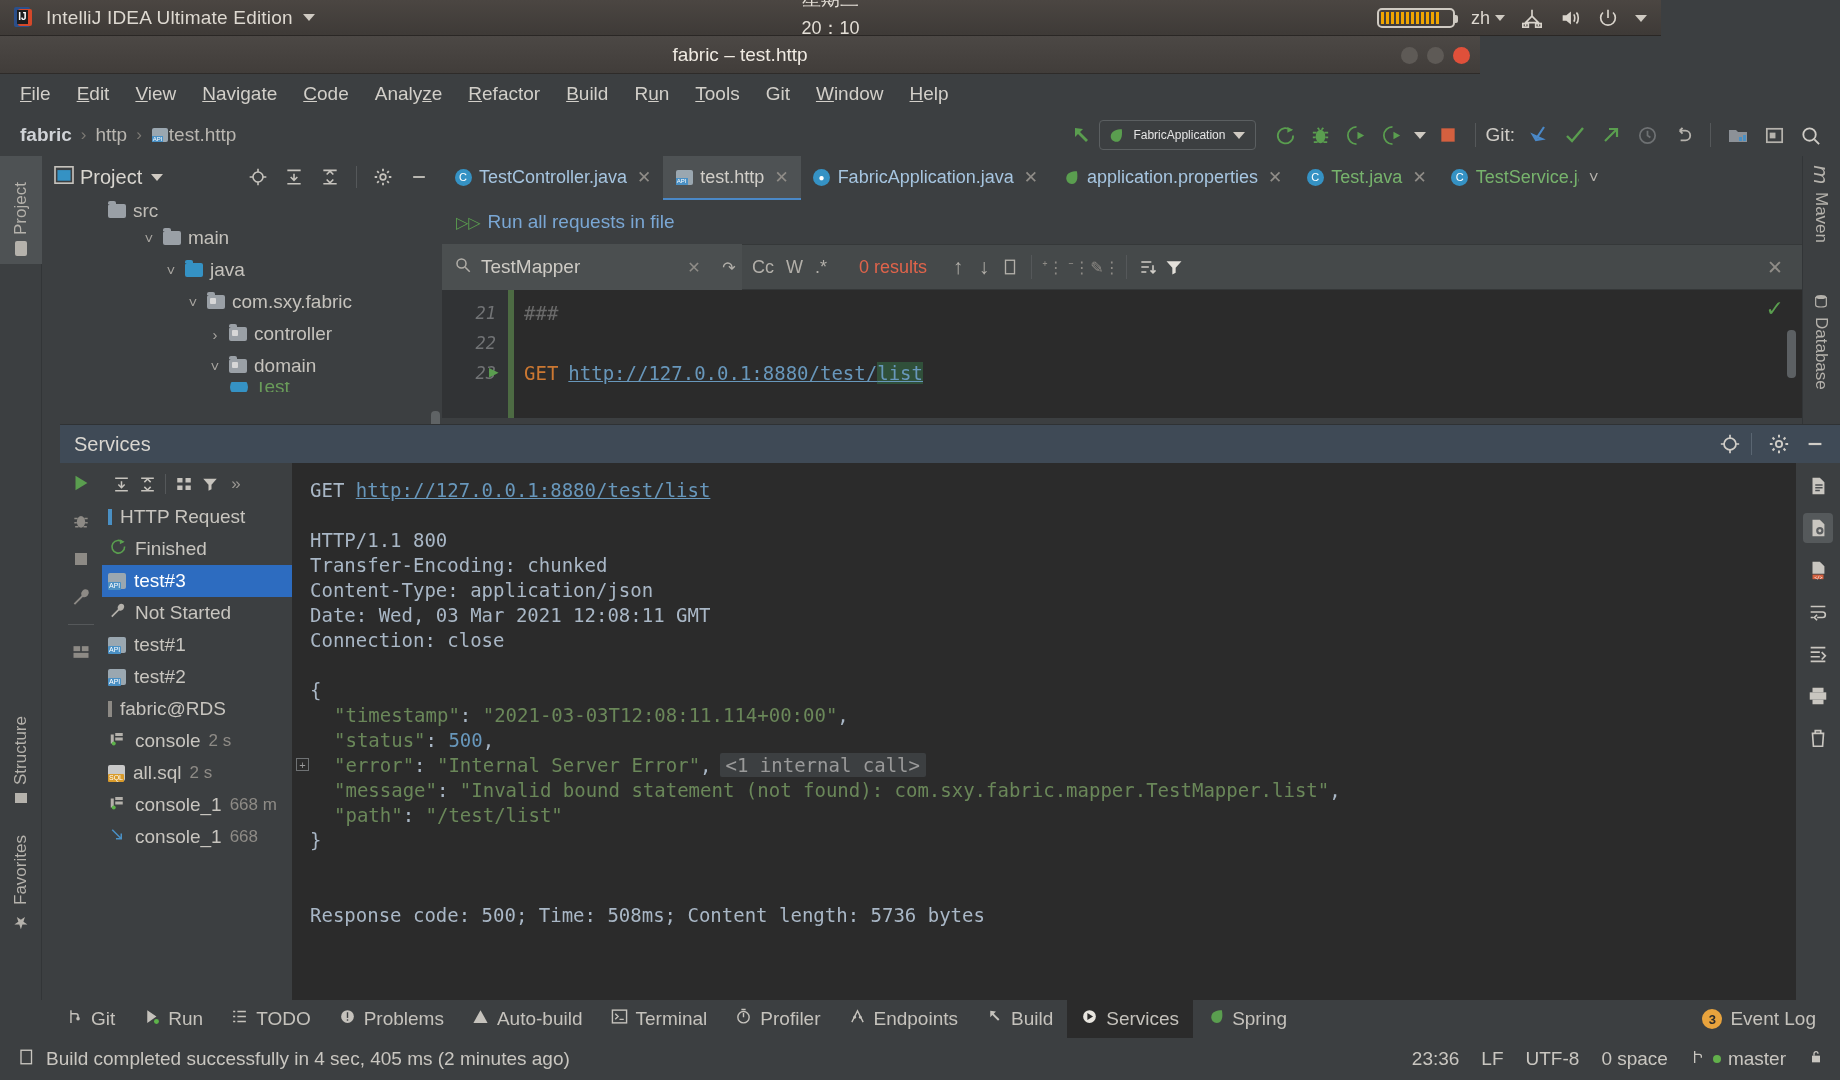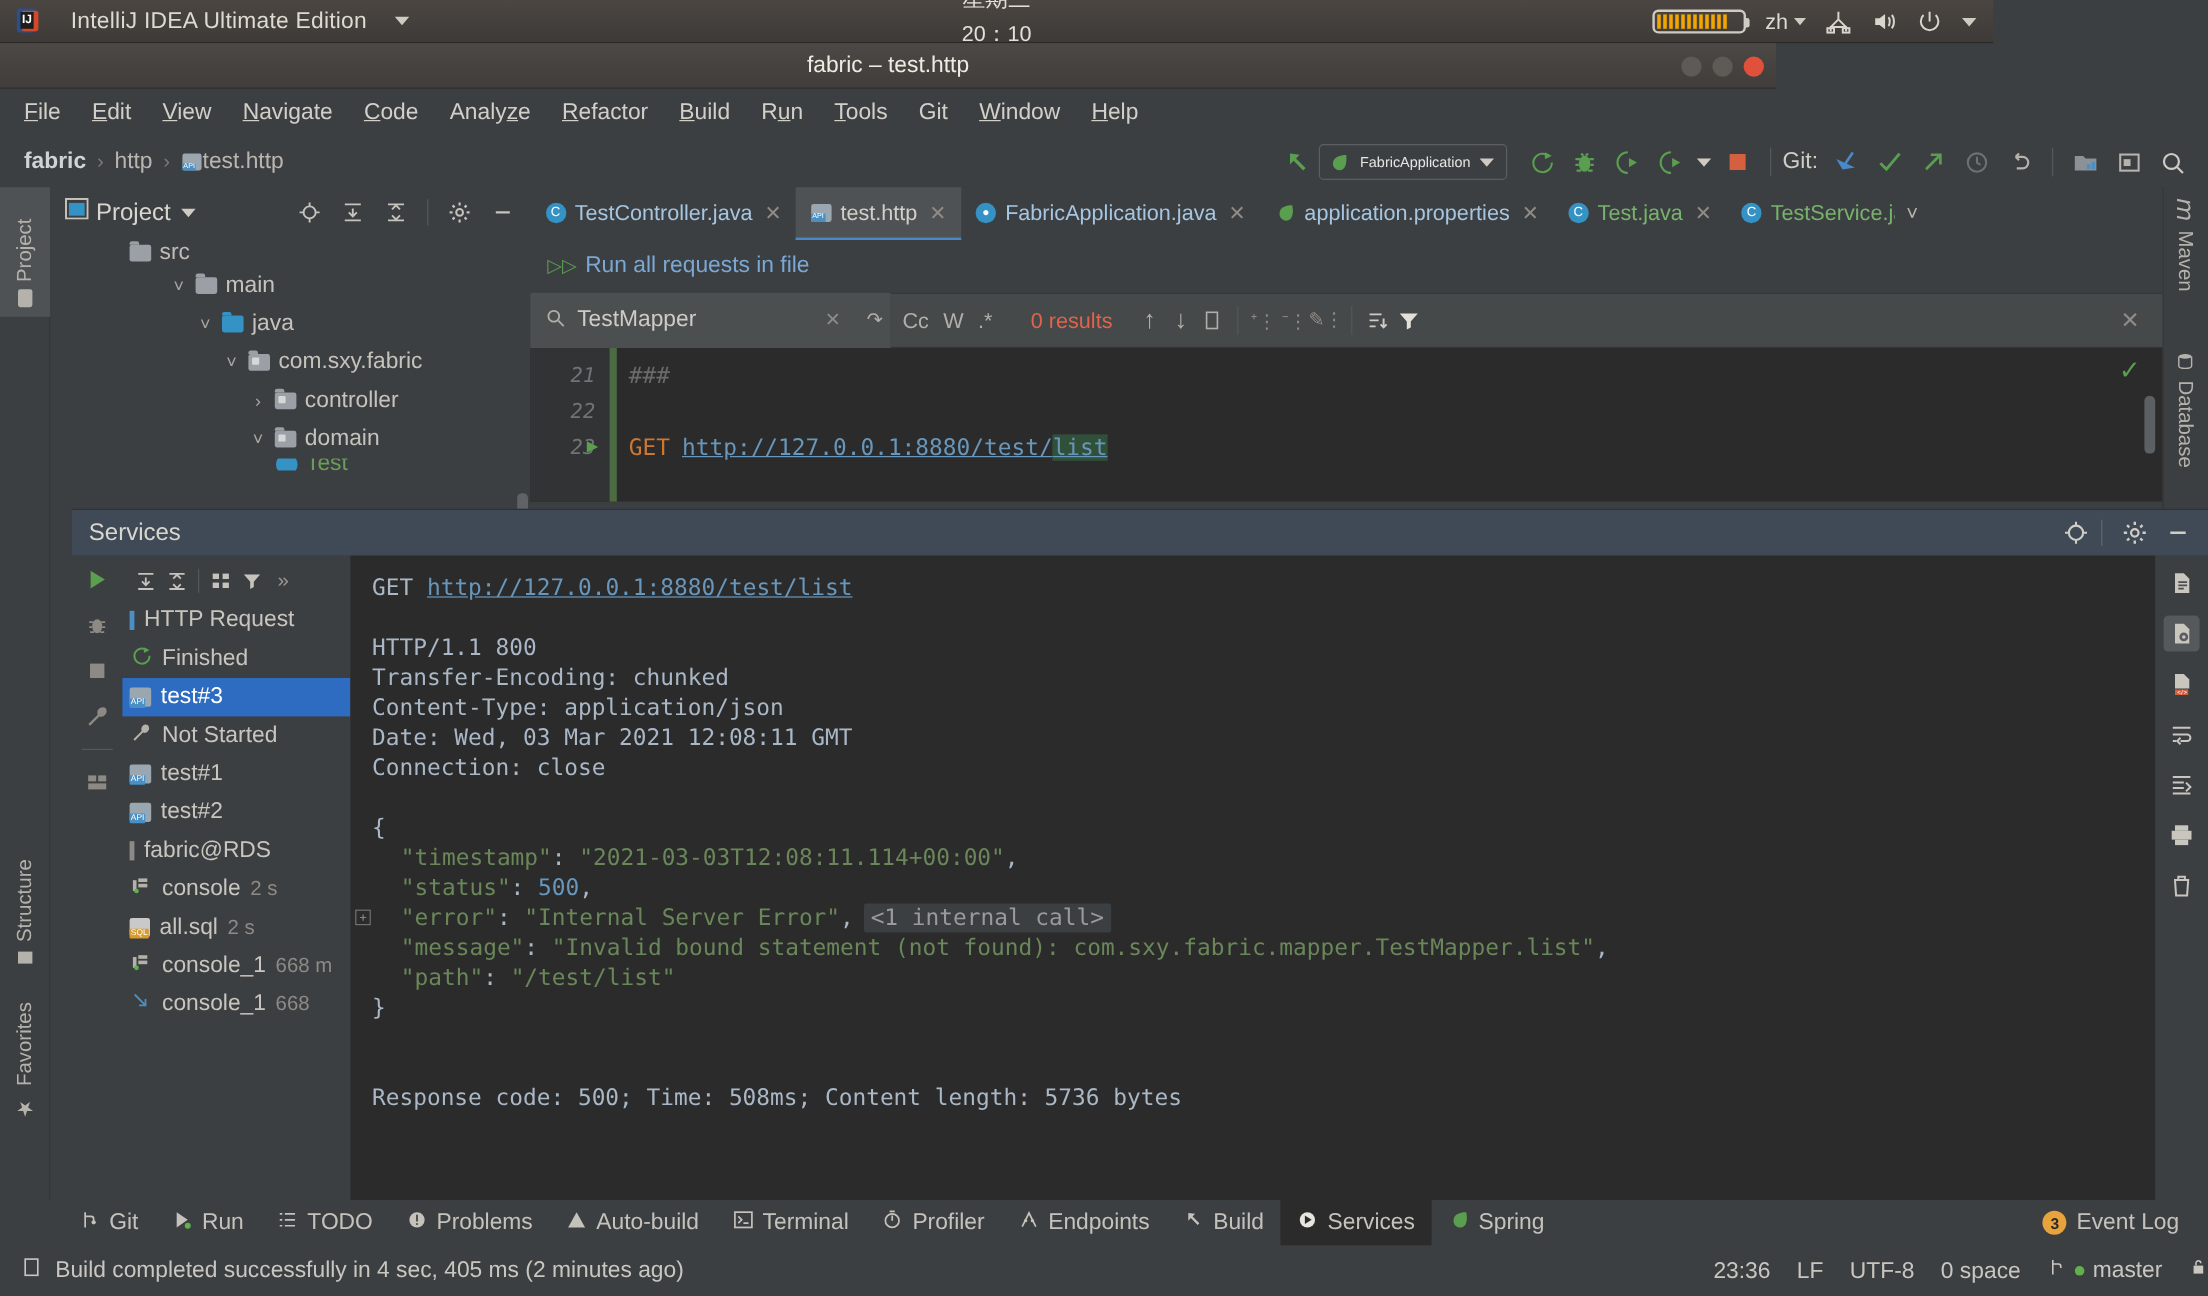--- a/index.html
+++ b/index.html
@@ -11,21 +11,20 @@
     -webkit-font-smoothing: antialiased;
   }
   .app { position: relative; width: 1840px; height: 1080px; }
 
   
   .os-bar {
     position: absolute; left: 0; top: 0; width: 1661px; height: 36px;
     background: linear-gradient(180deg,#4b4642 0%,#3e3a37 100%);
     display: flex; align-items: center; color: #d9d4cc; font-size: 19px;
     border-bottom: 1px solid #2a2725;
-    gap: 13px;
   }
   .os-logo {
     width: 24px; height: 24px; margin-left: 12px; margin-right: 10px;
     position: relative; flex: none;
   }
   .os-logo .sq {
     position:absolute; left:2px; top:1px; width:16px;height:20px;
     background:#2b4f8a; border-radius:2px;
   }
   .os-logo .sq2 {
@@ -312,21 +311,21 @@
     font-size:13px;font-weight:bold;display:flex;align-items:center;justify-content:center;
   }
 
   
   .statusbar {
     position:absolute; left:0; bottom:0; width:1840px; height:42px;
     background:#3c3f41; display:flex; align-items:center; padding-left:18px;
     font-size:19px; color:#c9c6c0; gap:10px;
   }
   .statusbar .sp{flex:1;}
-  .status-right{display:flex;align-items:flex-end;gap:22px;}
+  .status-right{display:flex;align-items:center;gap:22px;padding-right:16px;}
   .branch{display:flex;align-items:center;gap:7px;}
   .dot-green{width:8px;height:8px;border-radius:50%;background:#62b04b;}
 
   
   .g { font-family:"DejaVu Sans", sans-serif; }
 </style>
 </head>
 <body>
 
 <div class="app">

